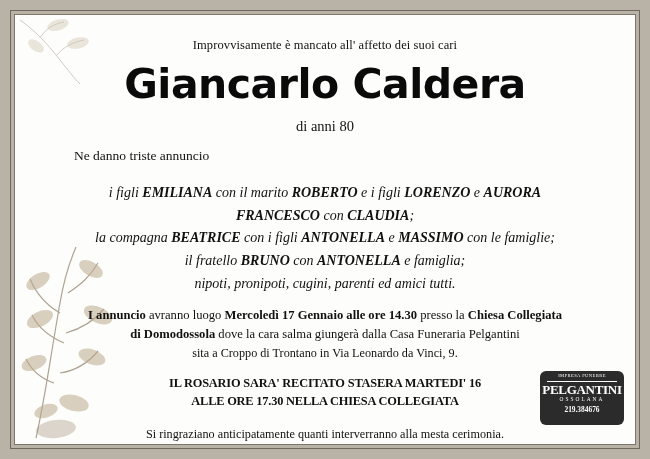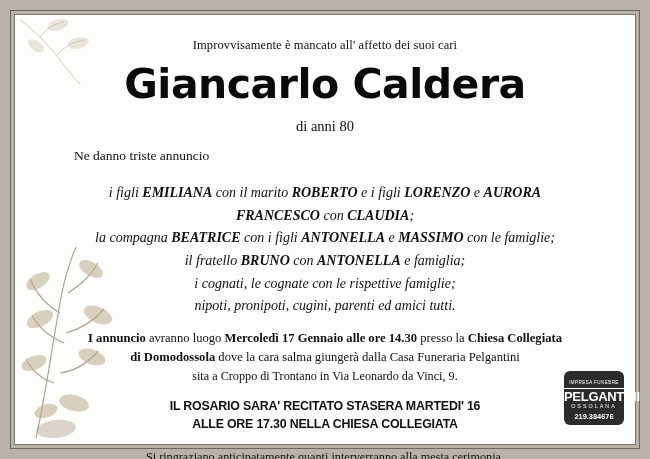--- a/index.html
+++ b/index.html
@@ -120,44 +120,44 @@
     line-height: 1.5;
   }
   .funeral b {
     font-weight: bold;
   }
   .funeral .l1 { display: block; }
   .funeral .l2 { display: block; }
   .funeral .l3 { display: block; font-size: 12.2px; }
   .rosary {
     margin-top: 13px;
-    font-family: Liberation Sans, sans-serif;
+    font-family: Liberation Serif, serif;
     font-weight: bold;
     font-size: 12.4px;
     line-height: 1.45;
     letter-spacing: -0.2px;
   }
   .rosary span { display: block; }
   .thanks {
     margin-top: 16px;
     font-size: 12.2px;
   }
   
   .stamp {
     position: absolute;
     right: 26px;
     bottom: 34px;
-    width: 60px;
+    width: 84px;
     height: 54px;
     border-radius: 6px;
     background: #2b2b2b;
     color: #ffffff;
     text-align: center;
-    font-family: Liberation Sans, sans-serif;
-    padding-top: 10px;
+    font-family: Liberation Serif, serif;
+    padding-top: 3px;
     box-sizing: border-box;
     line-height: 1.05;
   }
   .stamp .s1 { font-size: 4.6px; letter-spacing: 0.4px; }
   .stamp .s3 { font-size: 13px; font-weight: bold; letter-spacing: -0.3px; }
   .stamp .s4 { font-size: 5.4px; letter-spacing: 2px; margin-top: 1px; }
   .stamp .s5 { font-size: 7.4px; font-weight: bold; margin-top: 3px; }
   .stamp .rule {
     width: 70px;
     height: 1px;
@@ -220,21 +220,20 @@
 
     <div class="age">di anni 80</div>
 
     <div class="announce">Ne danno triste annuncio</div>
 
     <div class="family">
       <span class="line">i figli <b>EMILIANA</b> con il marito <b>ROBERTO</b> e i figli <b>LORENZO</b> e <b>AURORA</b></span>
       <span class="line"><b>FRANCESCO</b> con <b>CLAUDIA</b>;</span>
       <span class="line">la compagna <b>BEATRICE</b> con i figli <b>ANTONELLA</b> e <b>MASSIMO</b> con le famiglie;</span>
       <span class="line">il fratello <b>BRUNO</b> con <b>ANTONELLA</b> e famiglia;</span>
-      <span class="line">i cognati, le cognate con le rispettive famiglie;</span>
       <span class="line">nipoti, pronipoti, cugini, parenti ed amici tutti.</span>
     </div>
 
     <div class="funeral">
       <span class="l1"><b>I annuncio</b> avranno luogo <b>Mercoledì 17 Gennaio alle ore 14.30</b>  presso la <b>Chiesa Collegiata</b></span>
       <span class="l2"><b>di Domodossola</b> dove la cara salma giungerà dalla Casa Funeraria Pelgantini</span>
       <span class="l3">sita a Croppo di Trontano in Via Leonardo da Vinci, 9.</span>
     </div>
 
     <div class="rosary">

